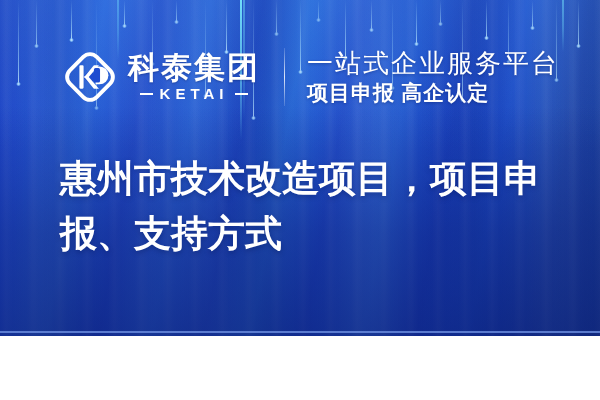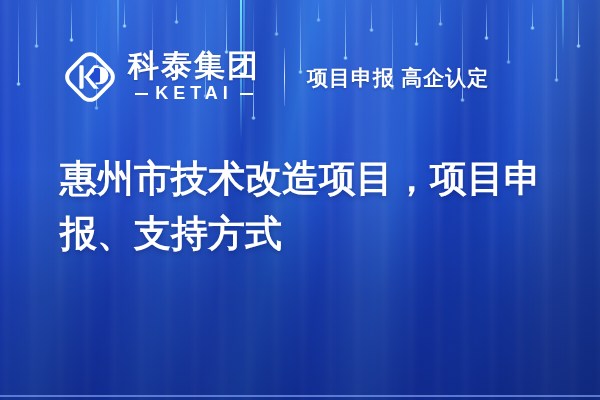--- a/index.html
+++ b/index.html
@@ -3,21 +3,21 @@
 <meta charset="utf-8">
 <style>
   html, body {
     margin: 0;
     padding: 0;
     background: #ffffff;
   }
   #banner {
     position: relative;
     width: 600px;
-    height: 400px;
+    height: 336px;
     overflow: hidden;
     font-family: "Liberation Sans", "DejaVu Sans", sans-serif;
     background: linear-gradient(100deg,
         #1c3fbe 0%,
         #1f4cd0 8%,
         #2a63d8 16%,
         #1e45c4 24%,
         #2358cf 32%,
         #1b44c2 40%,
         #2a6ad8 47%,
@@ -133,21 +133,21 @@
     line-height: 1.05;
     white-space: nowrap;
     text-shadow: 0 1px 2px rgba(0,20,80,.35);
   }
   .logo-en {
     margin-top: 1px;
     display: flex;
     align-items: center;
     gap: 7px;
     color: #ffffff;
-    font-size: 18px;
+    font-size: 15px;
     font-weight: bold;
     letter-spacing: 5px;
   }
   .logo-en .dash {
     display: block;
     width: 13px;
     height: 2px;
     background: #ffffff;
   }
   .divider {
@@ -270,20 +270,21 @@
           <i class="dash"></i>
           <span>KETAI</span>
           <i class="dash"></i>
         </span>
       </span>
     </div>
 
     <span class="divider"></span>
 
     <div class="taglines">
+      <span class="tagline-main">一站式企业服务平台</span>
       <span class="tagline-sub">项目申报 高企认定</span>
     </div>
 
   </div>
 
   <div class="title">惠州市技术改造项目，项目申报、支持方式</div>
 
   <div class="hairline"></div>
 
 </div>

